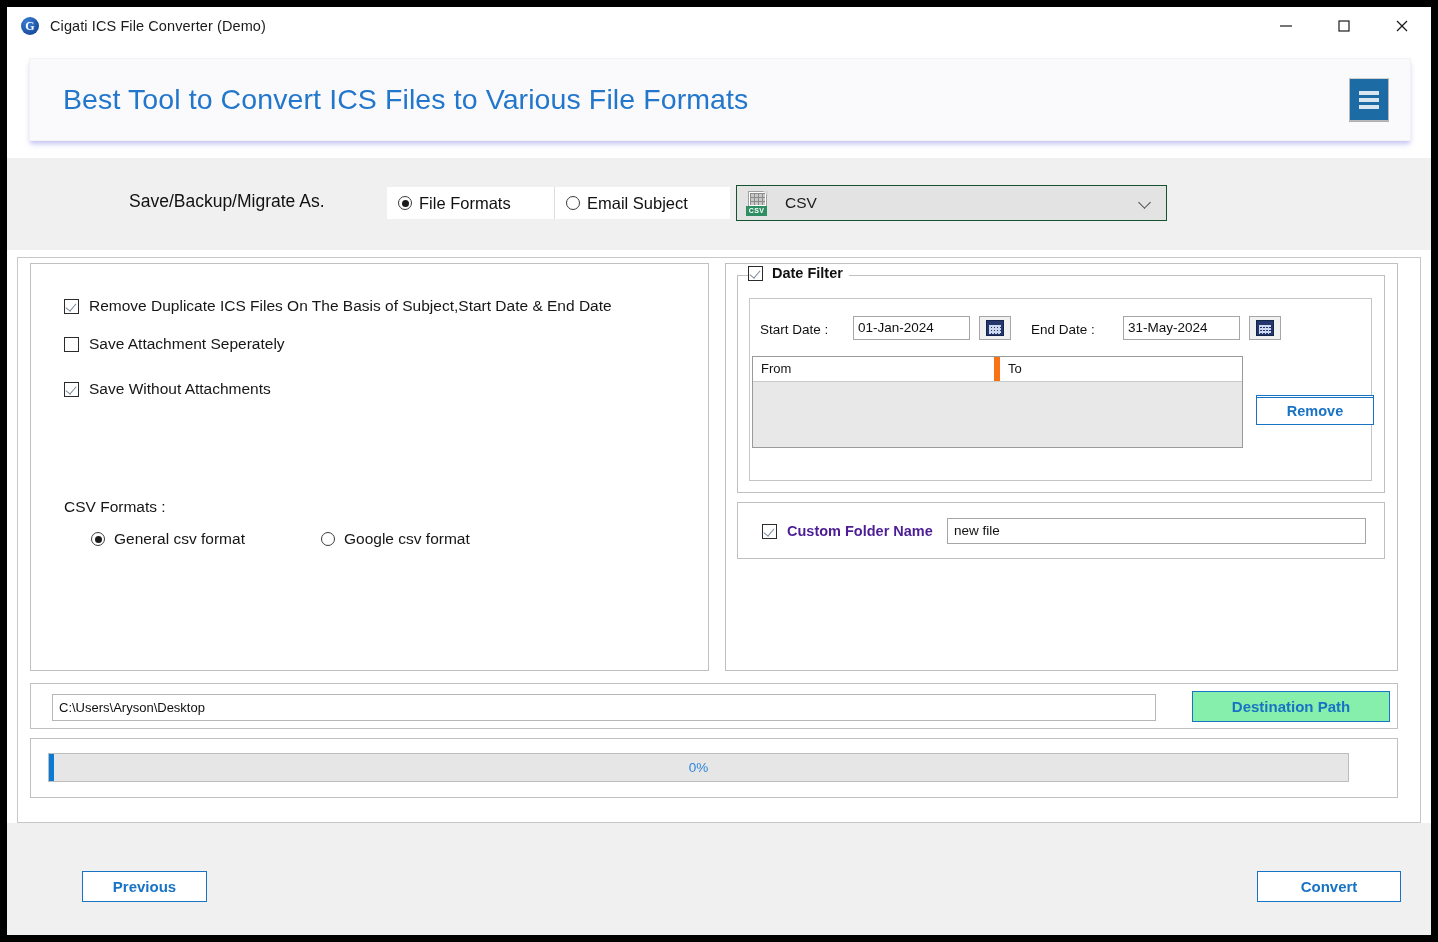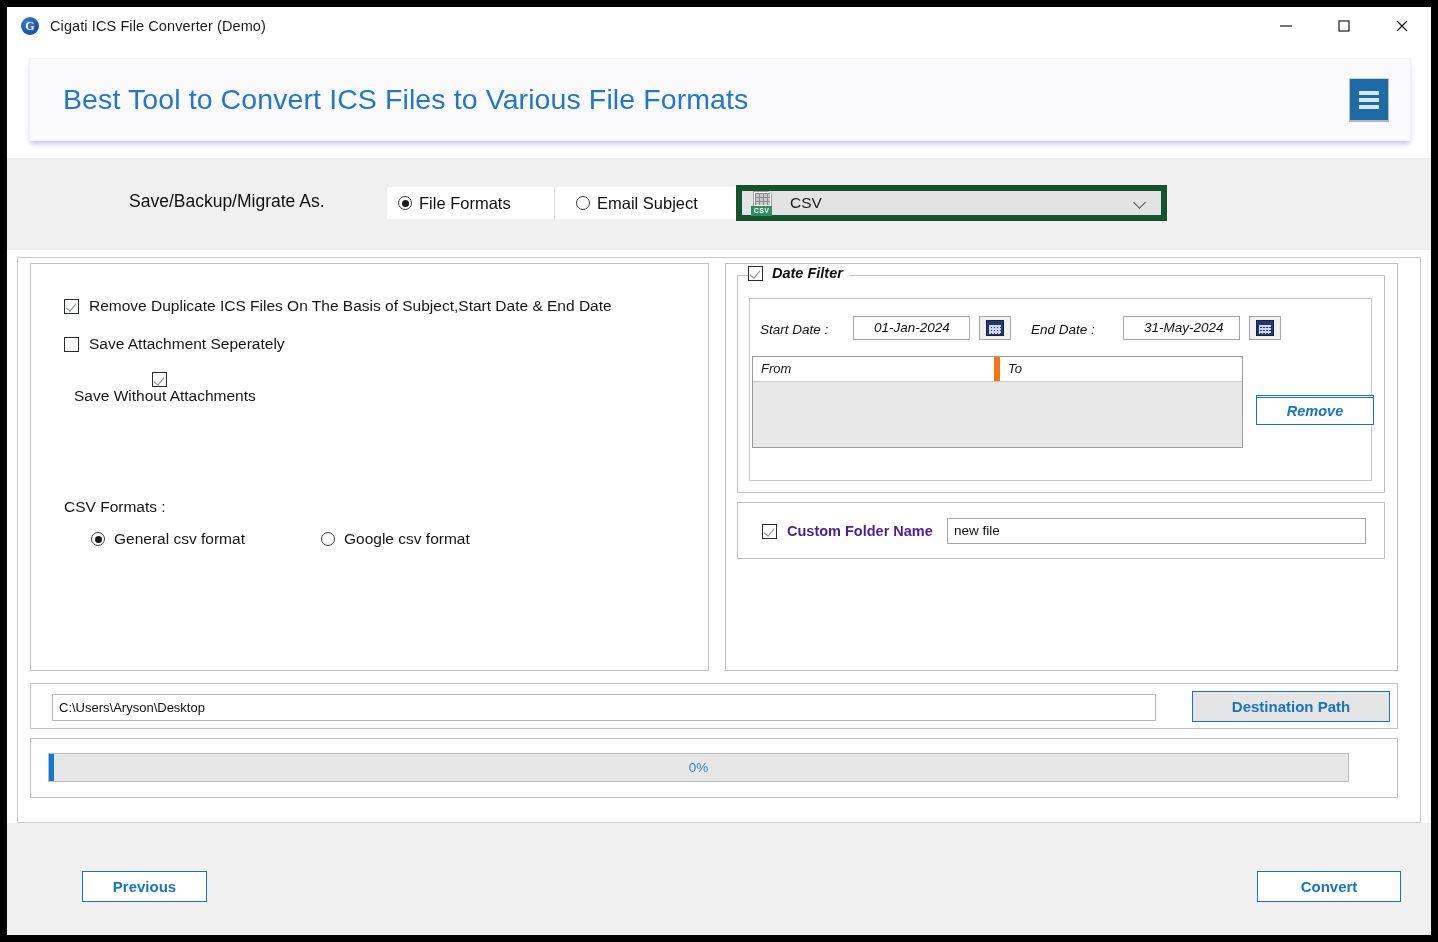--- a/index.html
+++ b/index.html
@@ -129,21 +129,20 @@
     left: 122px; top: 33px;
     font-size: 17.5px;
     color: #111111;
     white-space: nowrap;
   }
   .radio-group {
     position: absolute;
     left: 380px; top: 29px;
     display: flex;
     background: #ffffff;
-    gap: 10px;
   }
   .radio-cell {
     display: flex;
     align-items: center;
     height: 32px;
     background: #ffffff;
     padding: 0 12px 0 11px;
     box-sizing: border-box;
   }
   .radio-cell.first { width: 168px; border-right: 1px solid #dddddd; }
@@ -171,21 +170,21 @@
     color: #111111;
     white-space: nowrap;
   }
 
   .format-select {
     position: absolute;
     left: 729px; top: 178px;
     width: 431px;
     height: 36px;
     background: #e3e3e3;
-    border: 6px solid #14532d;
+    border: 1px solid #14532d;
     box-sizing: border-box;
     display: flex;
     align-items: center;
   }
   .csv-icon {
     margin-left: 9px;
     width: 26px; height: 26px;
     position: relative;
     flex: 0 0 auto;
   }
@@ -329,21 +328,20 @@
 
   
   .datefilter-group {
     position: absolute;
     left: 11px; top: 11px;
     width: 648px;
     height: 218px;
     border: 1px solid #c0c0c0;
     box-sizing: border-box;
     background: #ffffff;
-    font-style: italic;
   }
   .group-header {
     position: absolute;
     left: 10px; top: -11px;
     display: flex;
     align-items: center;
     background: #ffffff;
     padding: 0 6px 0 0;
   }
   .group-header .gh-label {
@@ -371,21 +369,21 @@
   }
   .date-input {
     position: absolute;
     height: 24px;
     border: 1px solid #a6a6a6;
     box-sizing: border-box;
     background: #ffffff;
     font-size: 13.5px;
     color: #101010;
     line-height: 22px;
-    padding-left: 20px;
+    padding-left: 4px;
     font-family: "Liberation Sans", sans-serif;
   }
   .cal-btn {
     position: absolute;
     width: 32px; height: 24px;
     border: 1px solid #a6a6a6;
     box-sizing: border-box;
     background: #f1f1f1;
     display: flex;
     align-items: center;
@@ -507,21 +505,21 @@
     padding-left: 6px;
     font-family: "Liberation Sans", sans-serif;
   }
   .dest-btn {
     position: absolute;
     left: 1161px; top: 7px;
     width: 198px;
     height: 31px;
     border: 1.6px solid #1873c4;
     box-sizing: border-box;
-    background: #e5e5e5;
+    background: #86efac;
     color: #1873c4;
     font-size: 15px;
     font-weight: bold;
     display: flex;
     align-items: center;
     justify-content: center;
   }
 
   
   .prog-box {
@@ -654,21 +652,21 @@
       <div class="opt-row" style="left:33px; top:33px;">
         <span class="cbox checked"></span>
         <span class="opt-label">Remove Duplicate ICS Files On The Basis of Subject,Start Date &amp; End Date</span>
       </div>
 
       <div class="opt-row" style="left:33px; top:71px;">
         <span class="cbox"></span>
         <span class="opt-label">Save Attachment Seperately</span>
       </div>
 
-      <div class="opt-row" style="left:33px; top:108px;flex-direction:column;">
+      <div class="opt-row" style="left:33px; top:116px;">
         <span class="cbox checked"></span>
         <span class="opt-label">Save Without Attachments</span>
       </div>
 
       <div class="csv-formats-title">CSV Formats :</div>
 
       <div class="csvfmt-row" style="left:60px;">
         <span class="radio checked"></span>
         <span class="rb-text">General csv format</span>
       </div>

